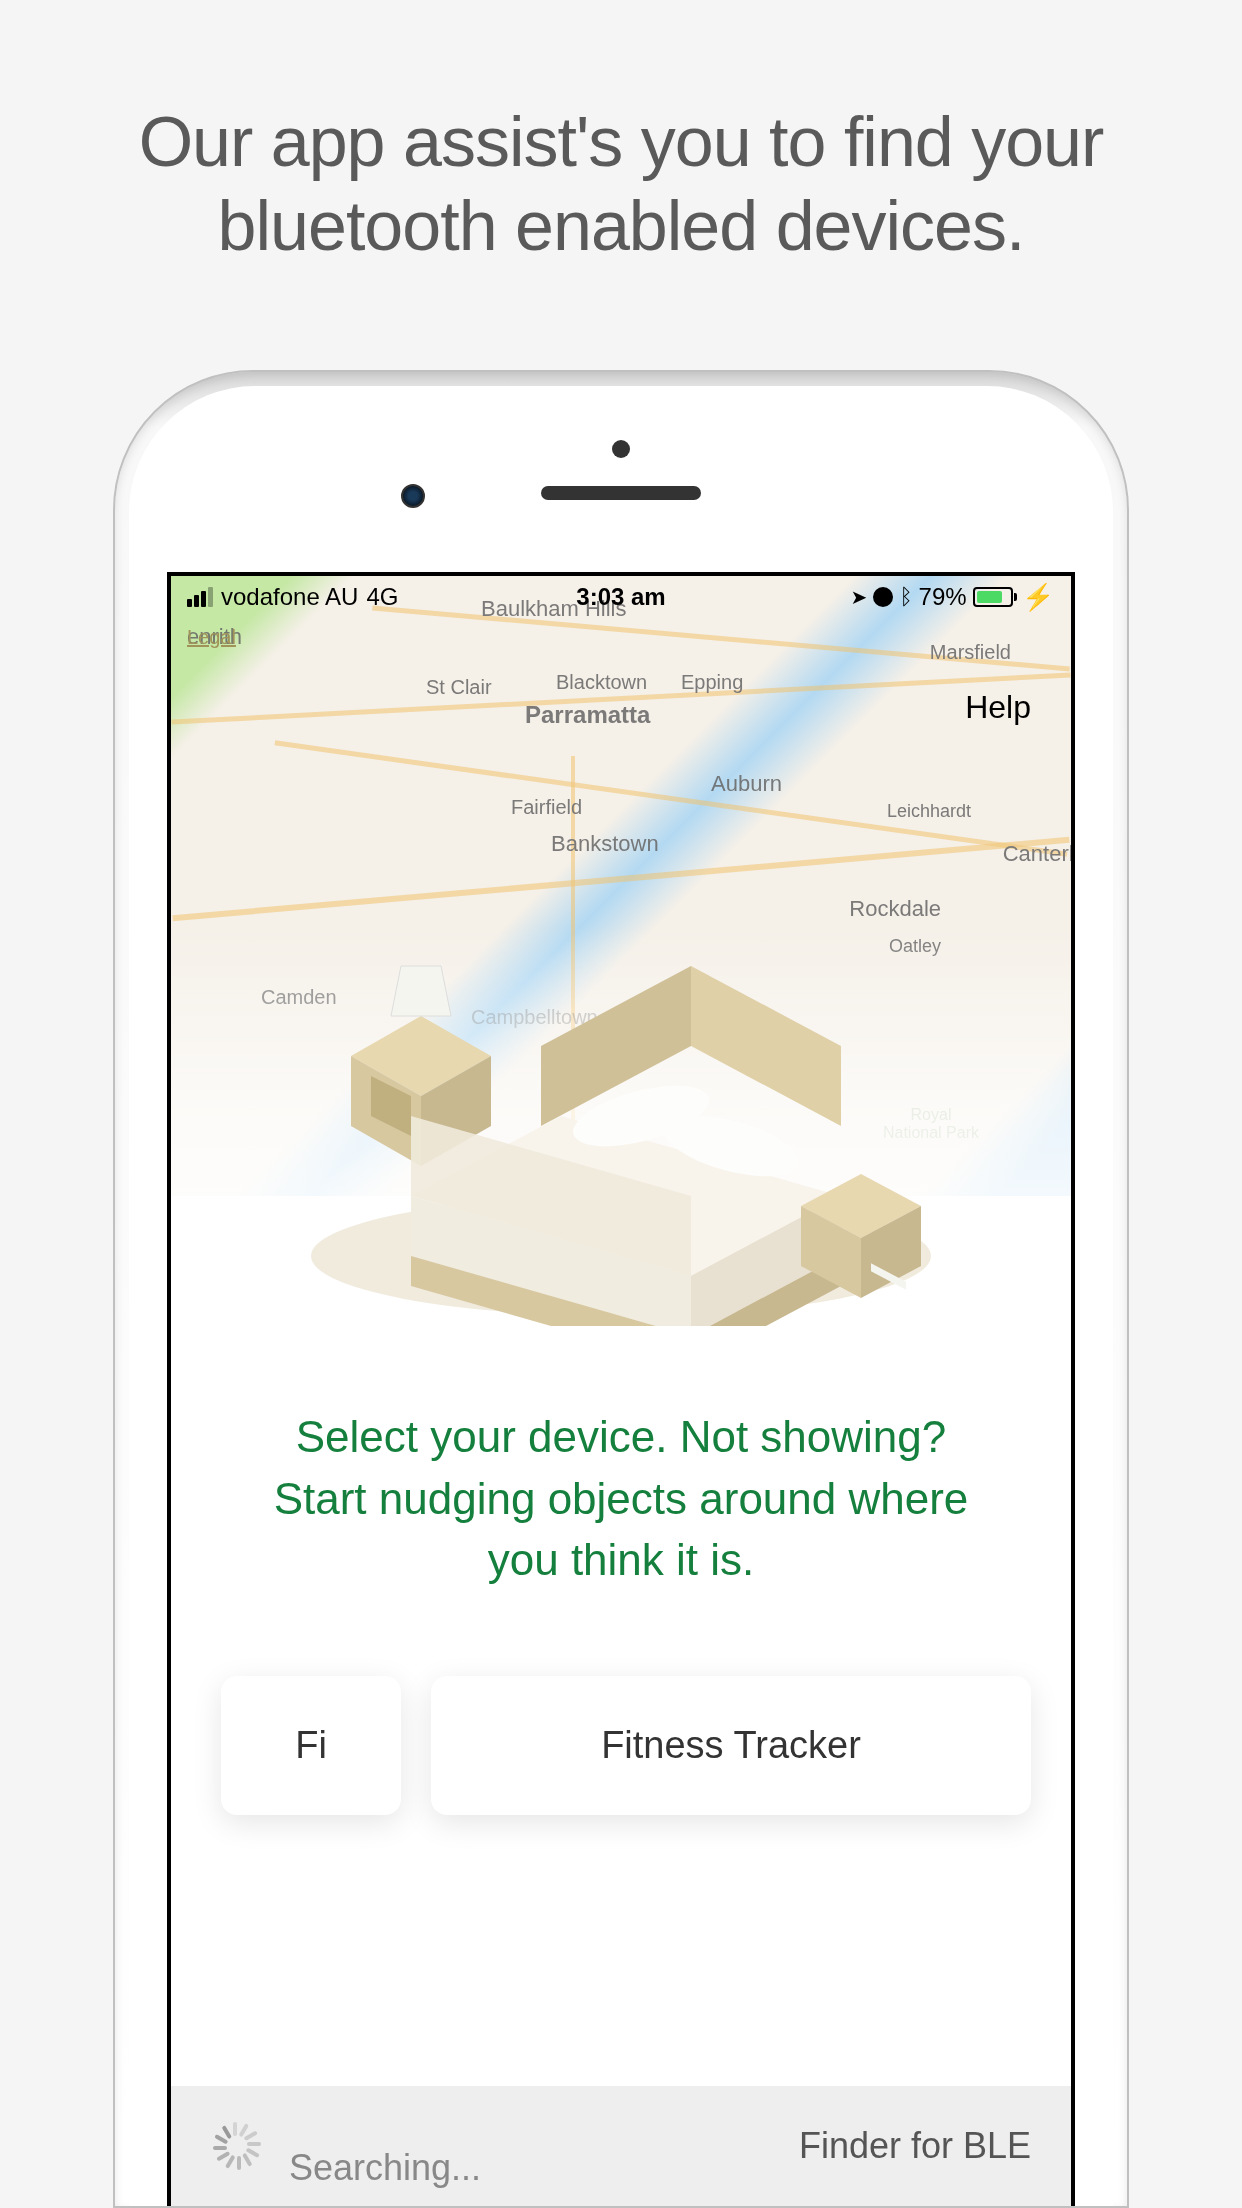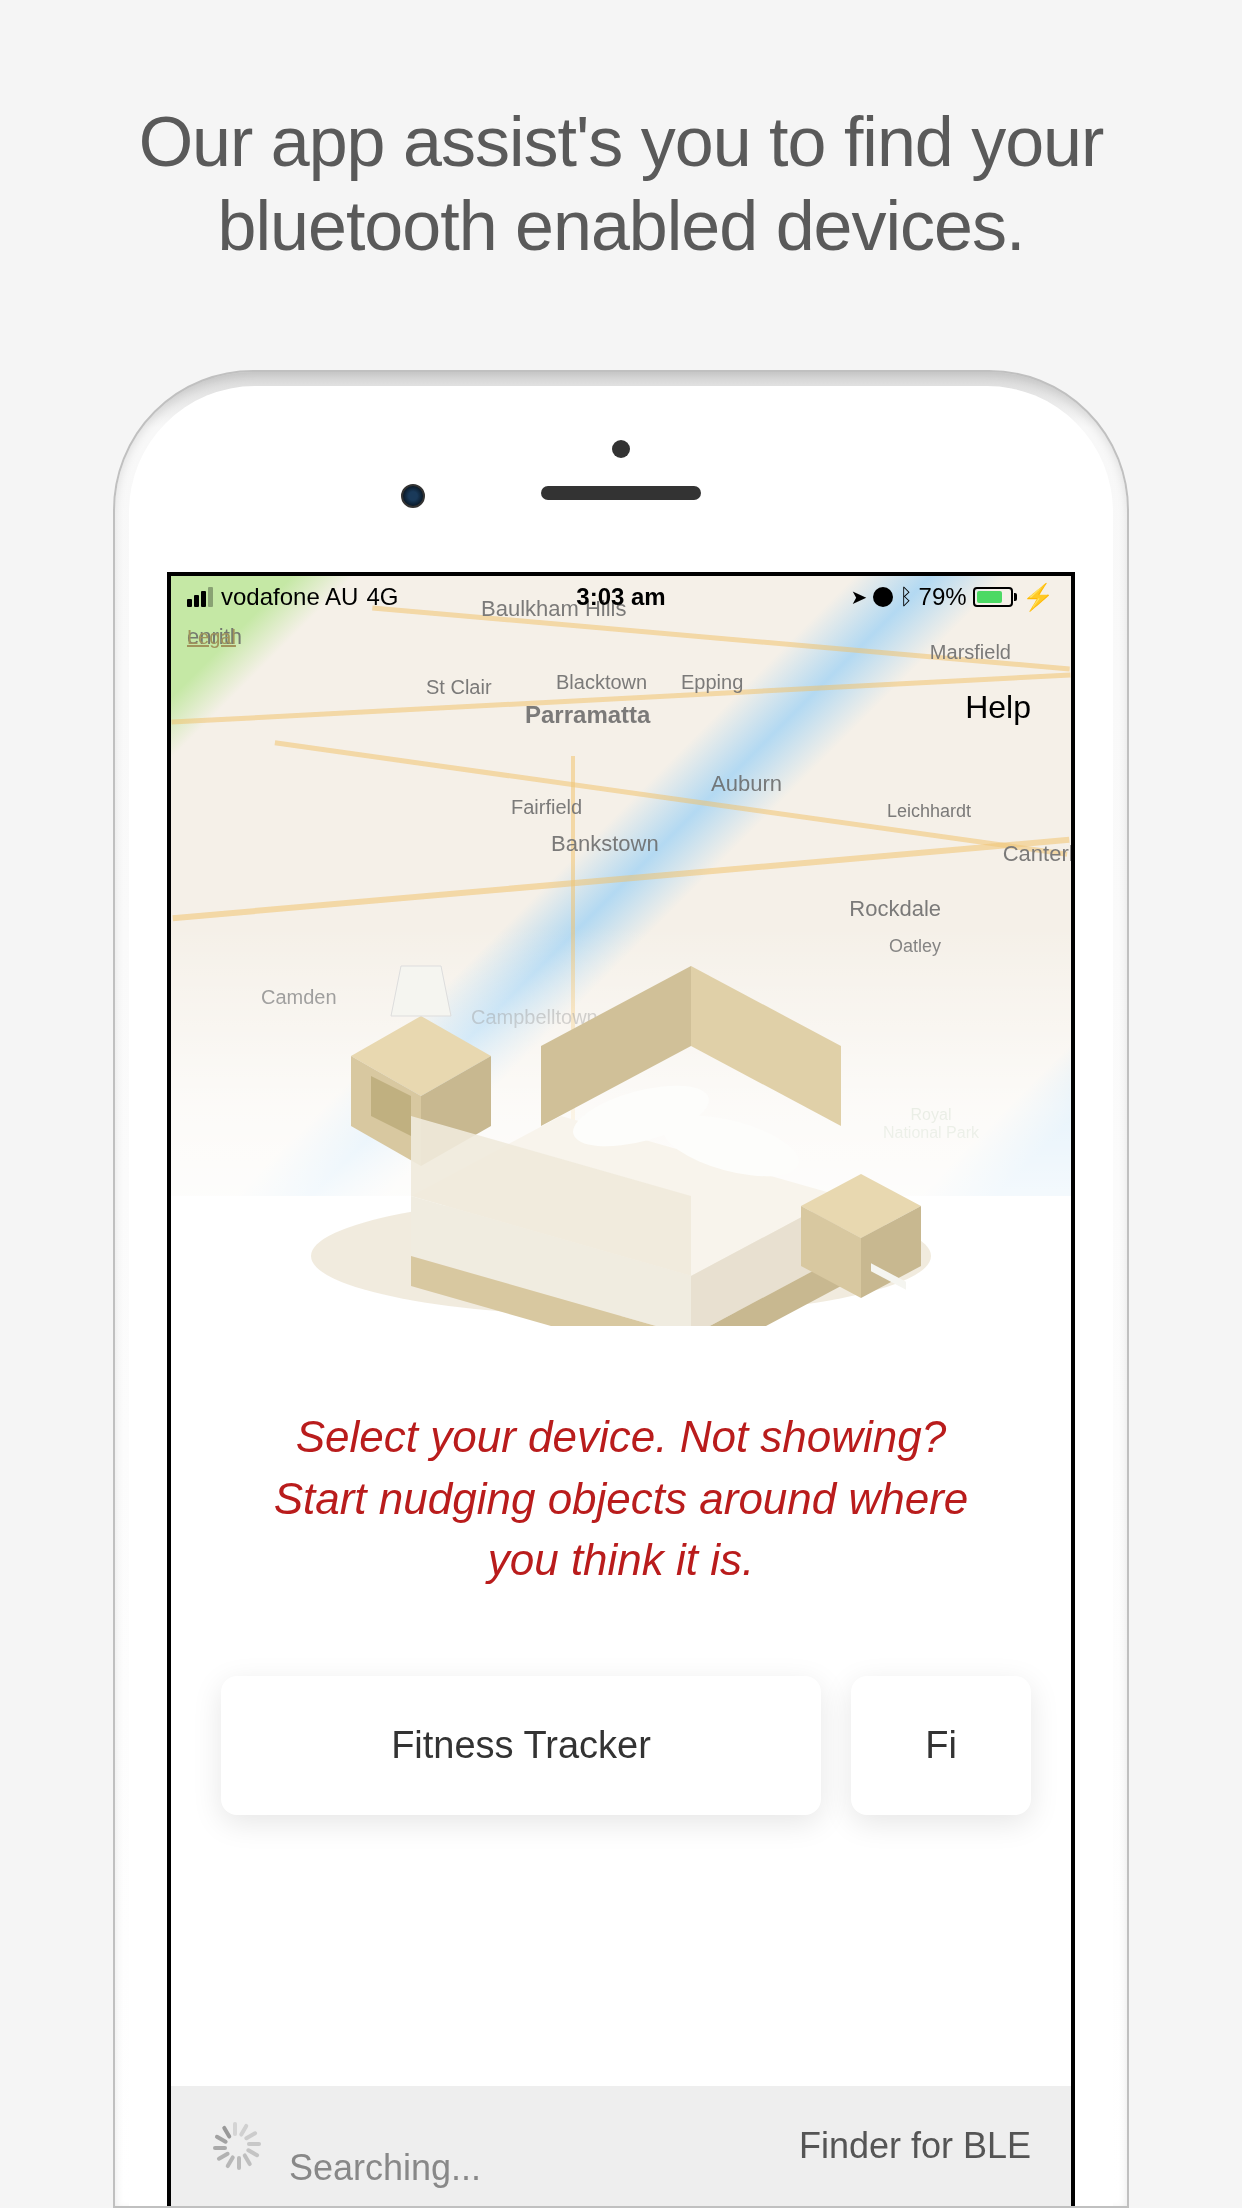--- a/index.html
+++ b/index.html
@@ -254,24 +254,23 @@
     }
     
     .instruction-text {
       position: absolute;
       top: 830px;
       left: 80px;
       right: 80px;
       text-align: center;
       font-size: 44px;
       font-weight: 500;
-      color: #b91c1c;
+      color: #15803d;
       line-height: 1.4;
       z-index: 5;
-      font-style: italic;
     }
     
     .device-cards {
       position: absolute;
       top: 1100px;
       left: 50px;
       right: 0;
       display: flex;
       gap: 30px;
       z-index: 5;
@@ -508,22 +507,22 @@
               <polygon points="0,40 0,100 60,132 60,72" fill="#d8c8a0"></polygon>
               <polygon points="120,40 120,100 60,132 60,72" fill="#c8b890"></polygon>
               <rect x="70" y="60" width="35" height="8" fill="#f5f5f0" transform="skewY(28)"></rect>
             </g>
           </svg>
         </div>
 
         <div class="instruction-text">Select your device. Not showing? Start nudging objects around where you think it is.</div>
 
         <div class="device-cards">
+          <div class="device-card partial">Fi</div>
           <div class="device-card">Fitness Tracker</div>
-          <div class="device-card partial">Fi</div>
         </div>
 
         <div class="bottom-bar">
           <div class="searching-area">
             <div class="spinner">
               <div class="spinner-blade" style="transform:rotate(0deg) translateX(-2px);opacity:0.3"></div>
               <div class="spinner-blade" style="transform:rotate(30deg) translateX(-2px);opacity:0.35"></div>
               <div class="spinner-blade" style="transform:rotate(60deg) translateX(-2px);opacity:0.4"></div>
               <div class="spinner-blade" style="transform:rotate(90deg) translateX(-2px);opacity:0.45"></div>
               <div class="spinner-blade" style="transform:rotate(120deg) translateX(-2px);opacity:0.5"></div>

